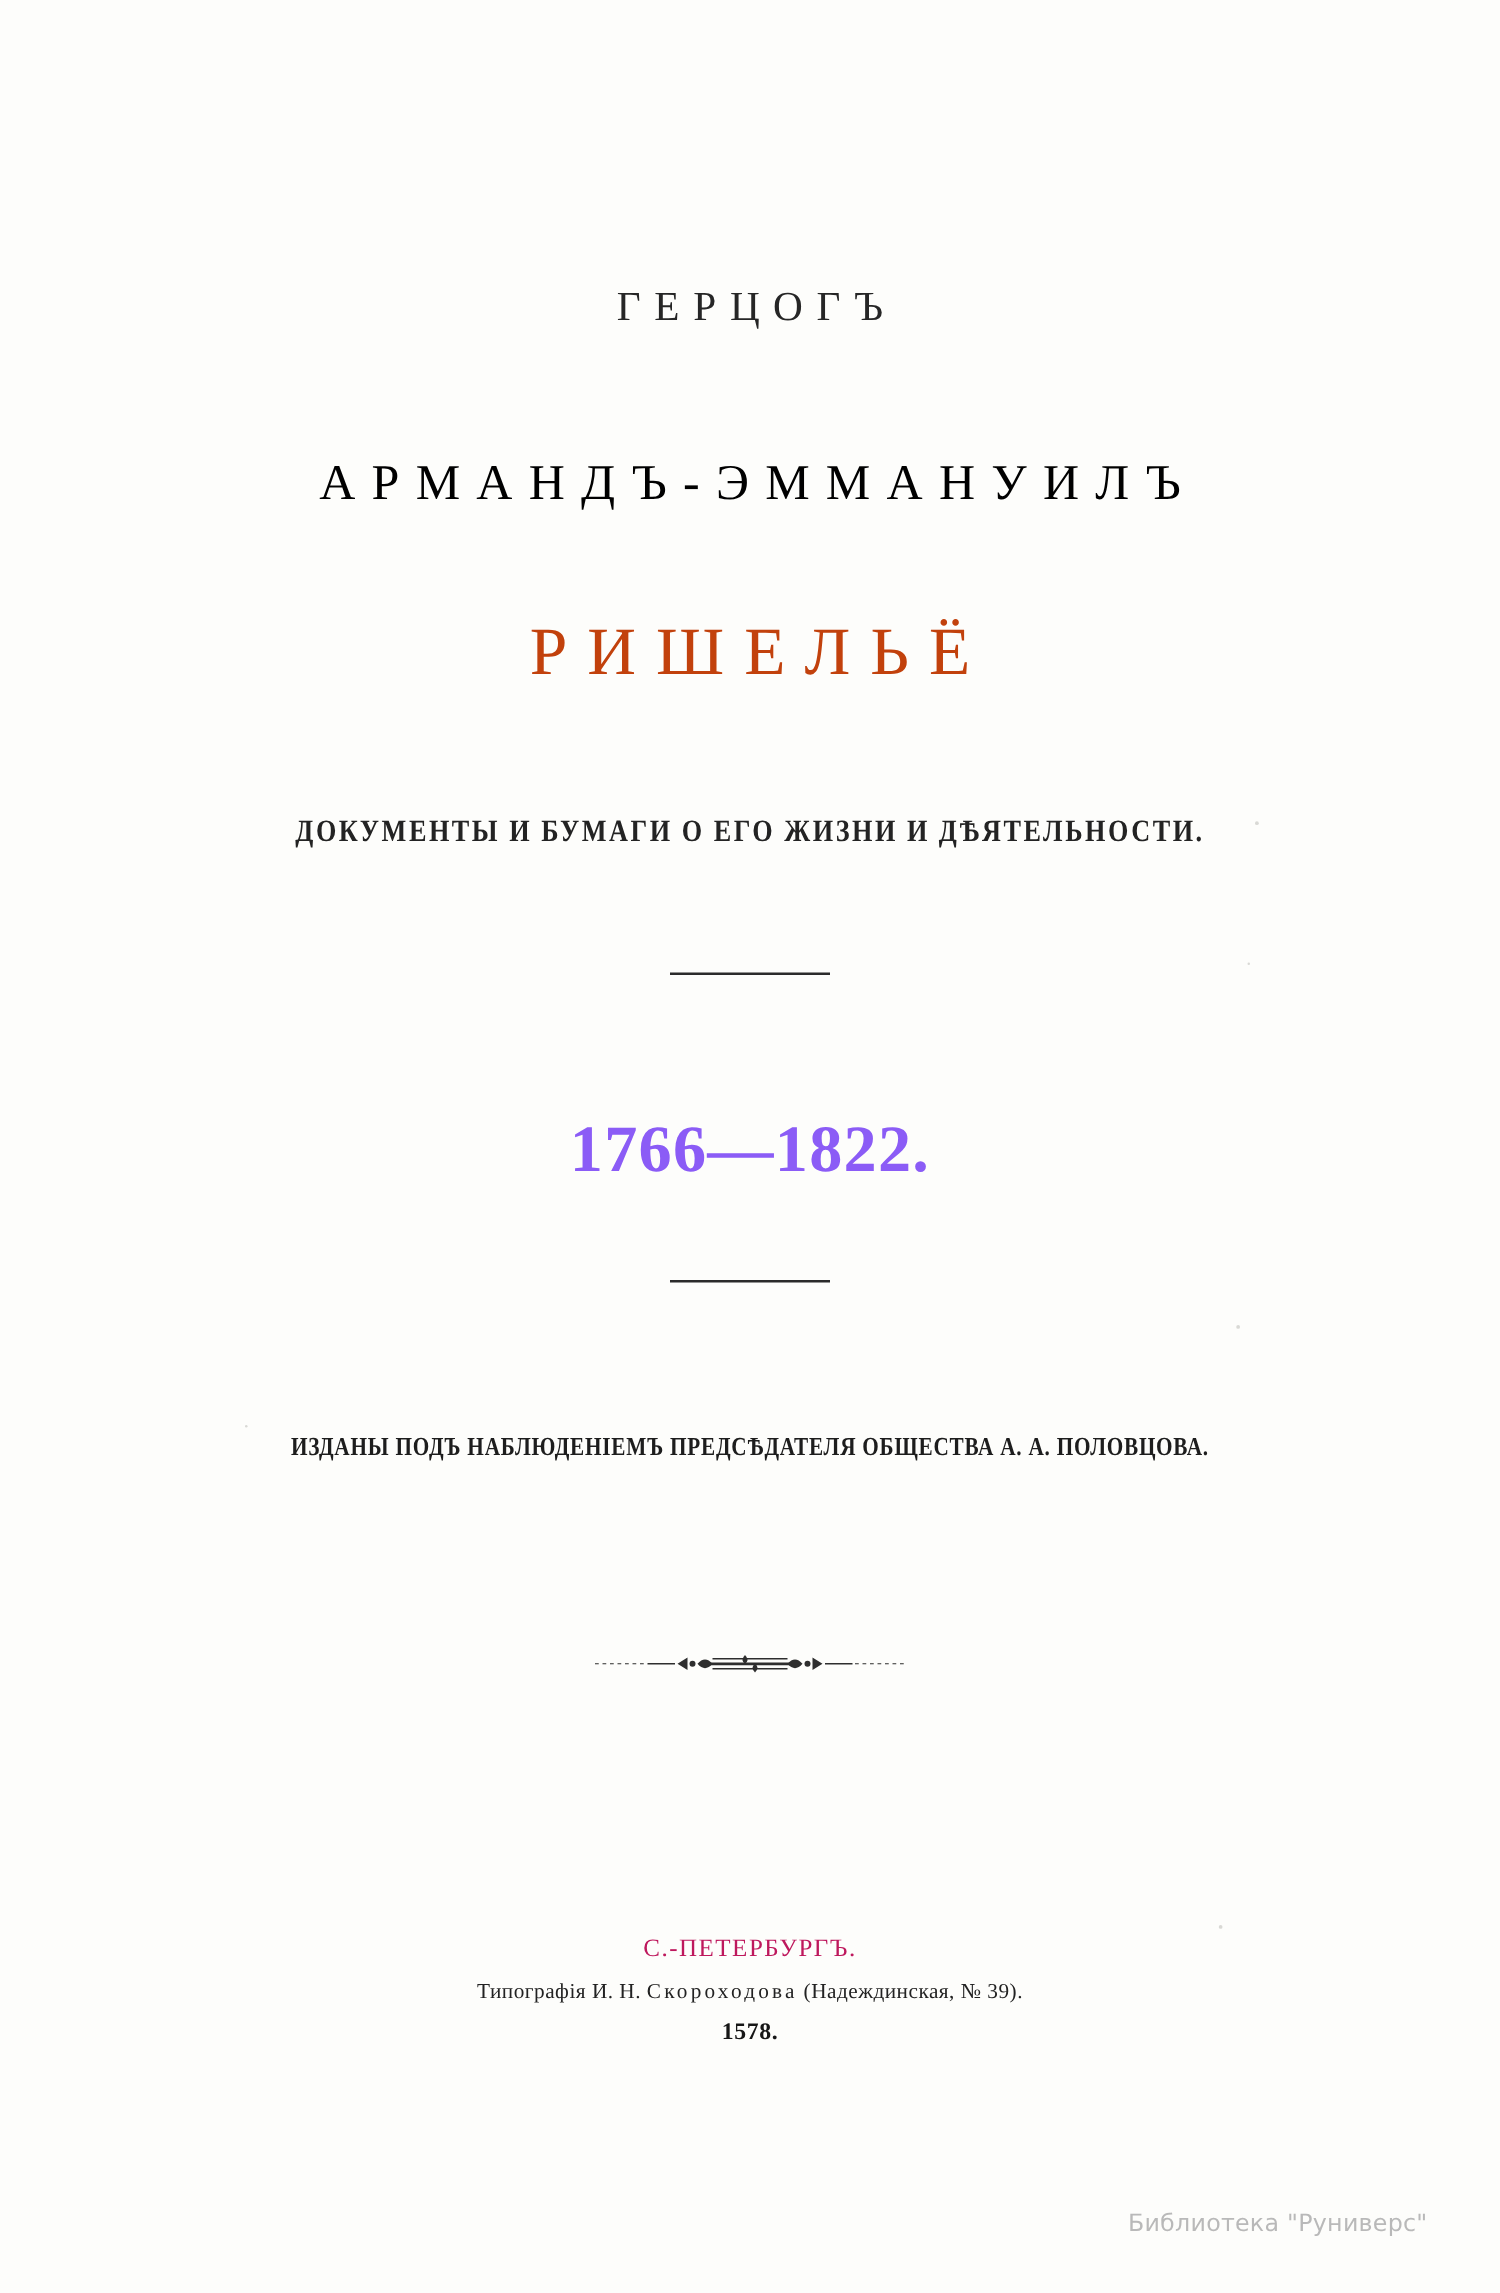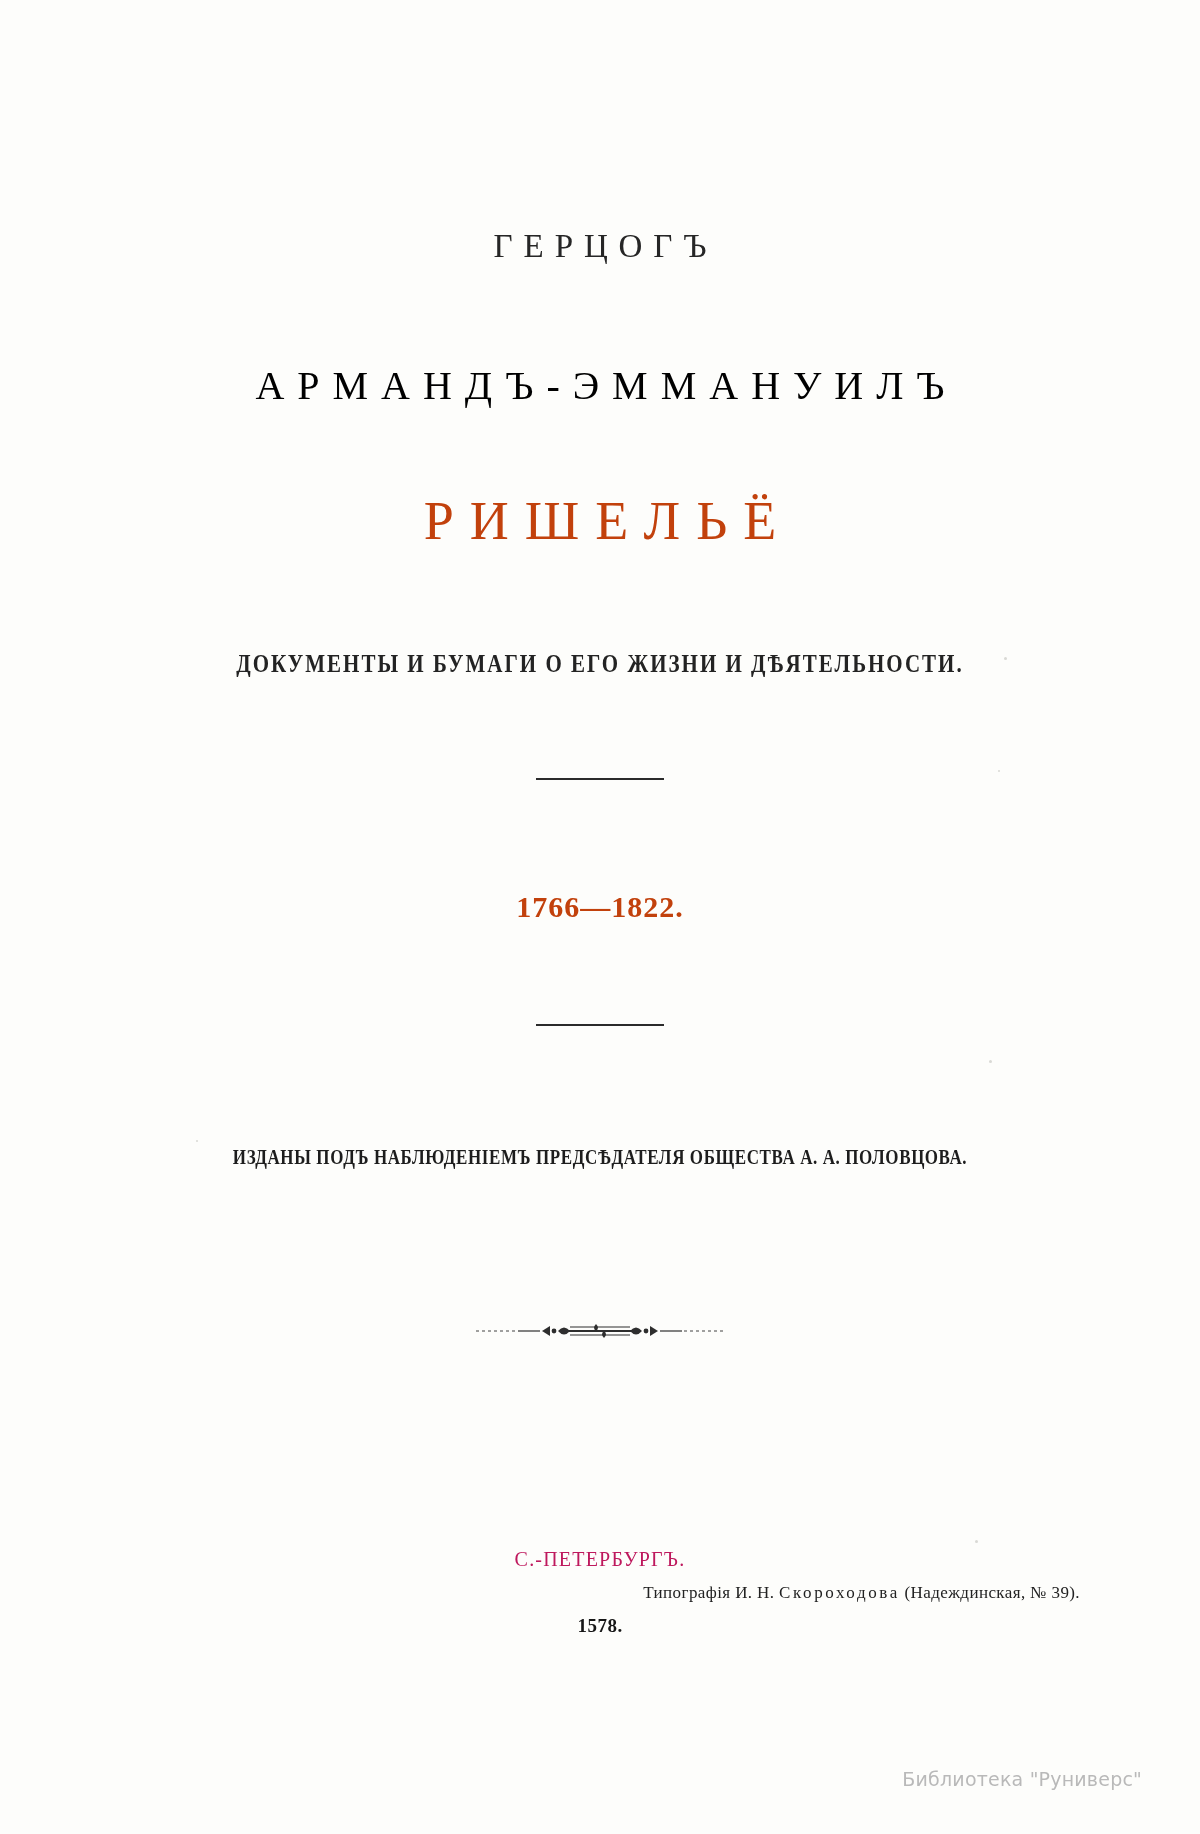--- a/index.html
+++ b/index.html
@@ -101,24 +101,24 @@
   }
   .rule-top { top: 778px; }
   .rule-bottom { top: 1024px; }
 
   
   .line-years {
     position: absolute;
     top: 890px;
     left: 0;
     width: 960px;
-    font-size: 30px;
+    font-size: 53px;
     font-weight: 700;
     letter-spacing: 1px;
-    color: #c2410c;
+    color: #8b5cf6;
   }
 
   
   .line-editor {
     position: absolute;
     top: 1146px;
     left: 0;
     width: 960px;
     font-size: 17px;
     font-weight: 700;
@@ -151,21 +151,20 @@
     font-size: 20px;
     letter-spacing: 1.2px;
     color: #be185d;
     margin-bottom: 12px;
   }
   .imprint-printer {
     font-size: 17px;
     letter-spacing: 0.4px;
     color: #222222;
     margin-bottom: 12px;
-    text-align: right;
   }
   .imprint-printer .sp {
     letter-spacing: 2.6px;
   }
   .imprint-year {
     font-size: 19px;
     font-weight: 700;
     letter-spacing: 0.5px;
     color: #161616;
   }

